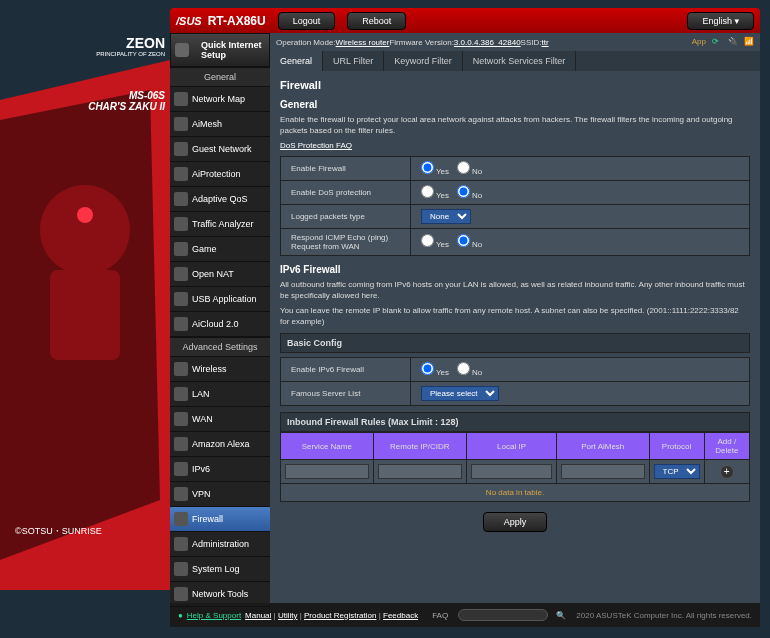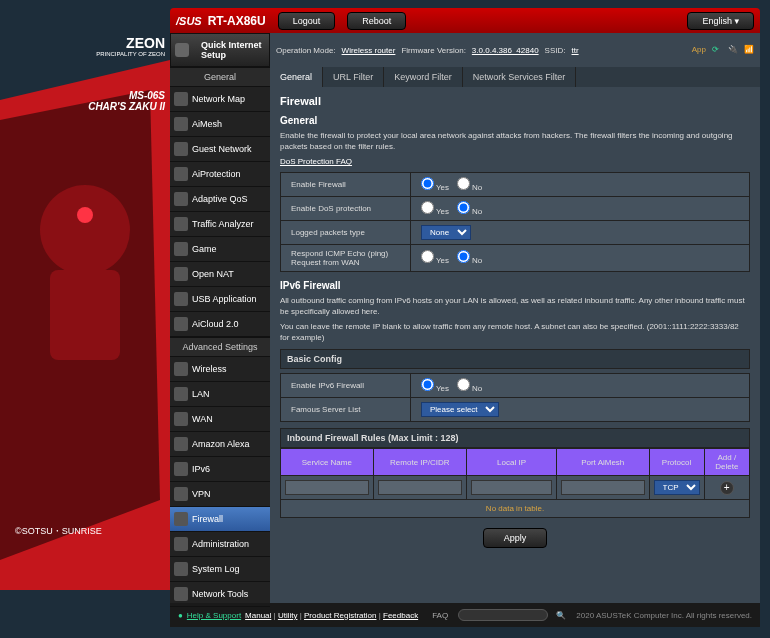--- a/index.html
+++ b/index.html
@@ -19,21 +19,21 @@
 .lang-btn { position: absolute; right: 6px; }
 .body-area { display: flex; height: 570px; background: #000; }
 .sidebar { width: 100px; background: #222; display: flex; flex-direction: column; }
 .qis { background: linear-gradient(180deg, #444, #222); padding: 6px 4px; border: 1px solid #111; display: flex; align-items: center; gap: 12px; }
 .qis-icon { width: 14px; height: 14px; background: #666; border-radius: 3px; }
 .section-hdr { background: #2a2a2a; color: #ccc; font-size: 9px; text-align: center; padding: 4px 0; border-top: 1px solid #111; border-bottom: 1px solid #111; }
 .nav-item { display: flex; align-items: center; gap: 4px; padding: 5px 4px; border-bottom: 1px solid #111; color: #fff; font-size: 9px; cursor: pointer; }
 .nav-item.active { background: linear-gradient(180deg, #4a7dc4, #2e5a9e); }
 .nav-icon { width: 14px; height: 14px; background: #555; border-radius: 2px; flex-shrink: 0; }
 .content { flex: 1; background: #3a4651; display: flex; flex-direction: column; overflow: hidden; }
-.info-bar { padding: 12px 6px; font-size: 8px; color: #ddd; display: flex; align-items: center; gap: 6px; }
+.info-bar { padding: 4px 6px; font-size: 8px; color: #ddd; display: flex; align-items: center; }
 .info-bar a { color: #fff; text-decoration: underline; }
 .info-icons { margin-left: auto; display: flex; gap: 6px; }
 .info-icons span { width: 10px; height: 10px; }
 .tabs { display: flex; background: #2e3942; }
 .tab { padding: 5px 10px; font-size: 9px; color: #ccc; cursor: pointer; border-right: 1px solid #222; }
 .tab.active { background: #3a4651; color: #fff; }
 .panel { padding: 8px 10px; overflow-y: auto; flex: 1; font-size: 9px; color: #ddd; }
 .panel h3 { font-size: 11px; color: #fff; margin-bottom: 6px; }
 .panel h4 { font-size: 10px; color: #fff; margin: 8px 0 4px; }
 .panel p { font-size: 8px; line-height: 1.4; margin-bottom: 4px; }

